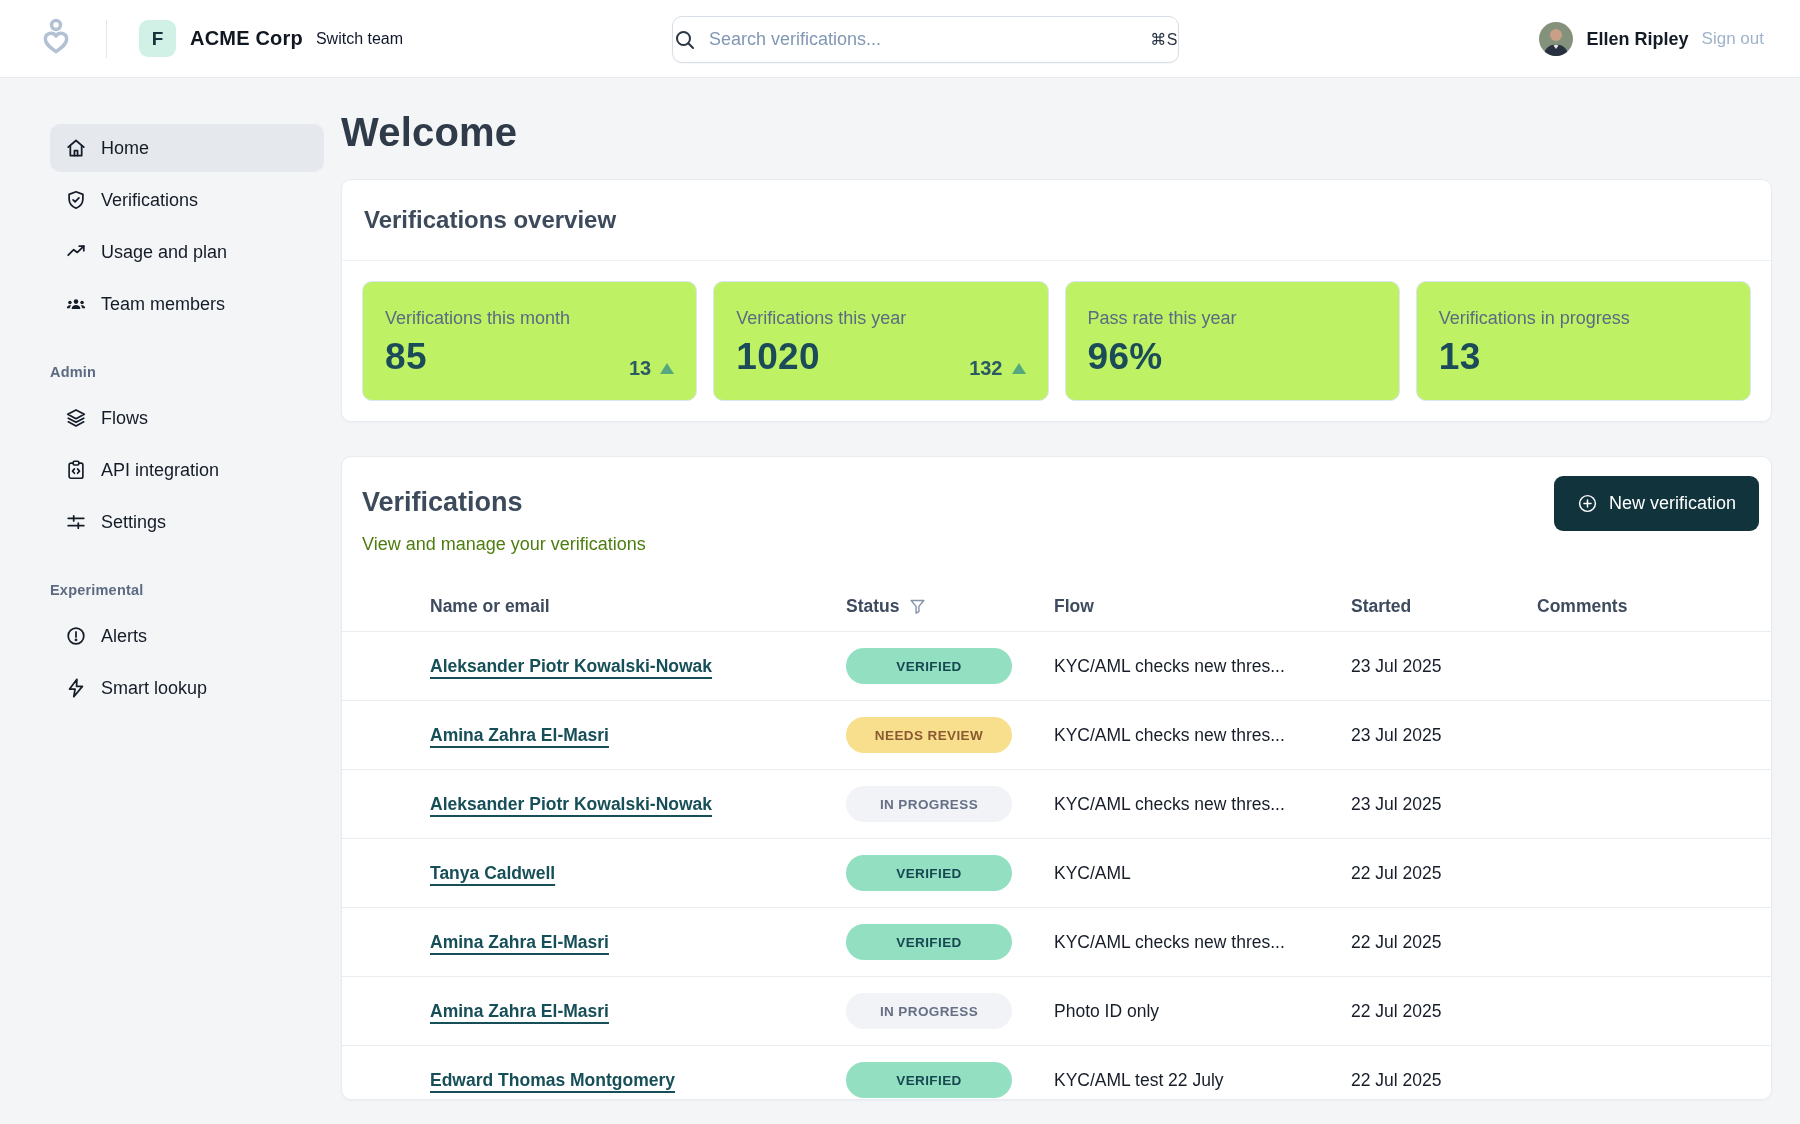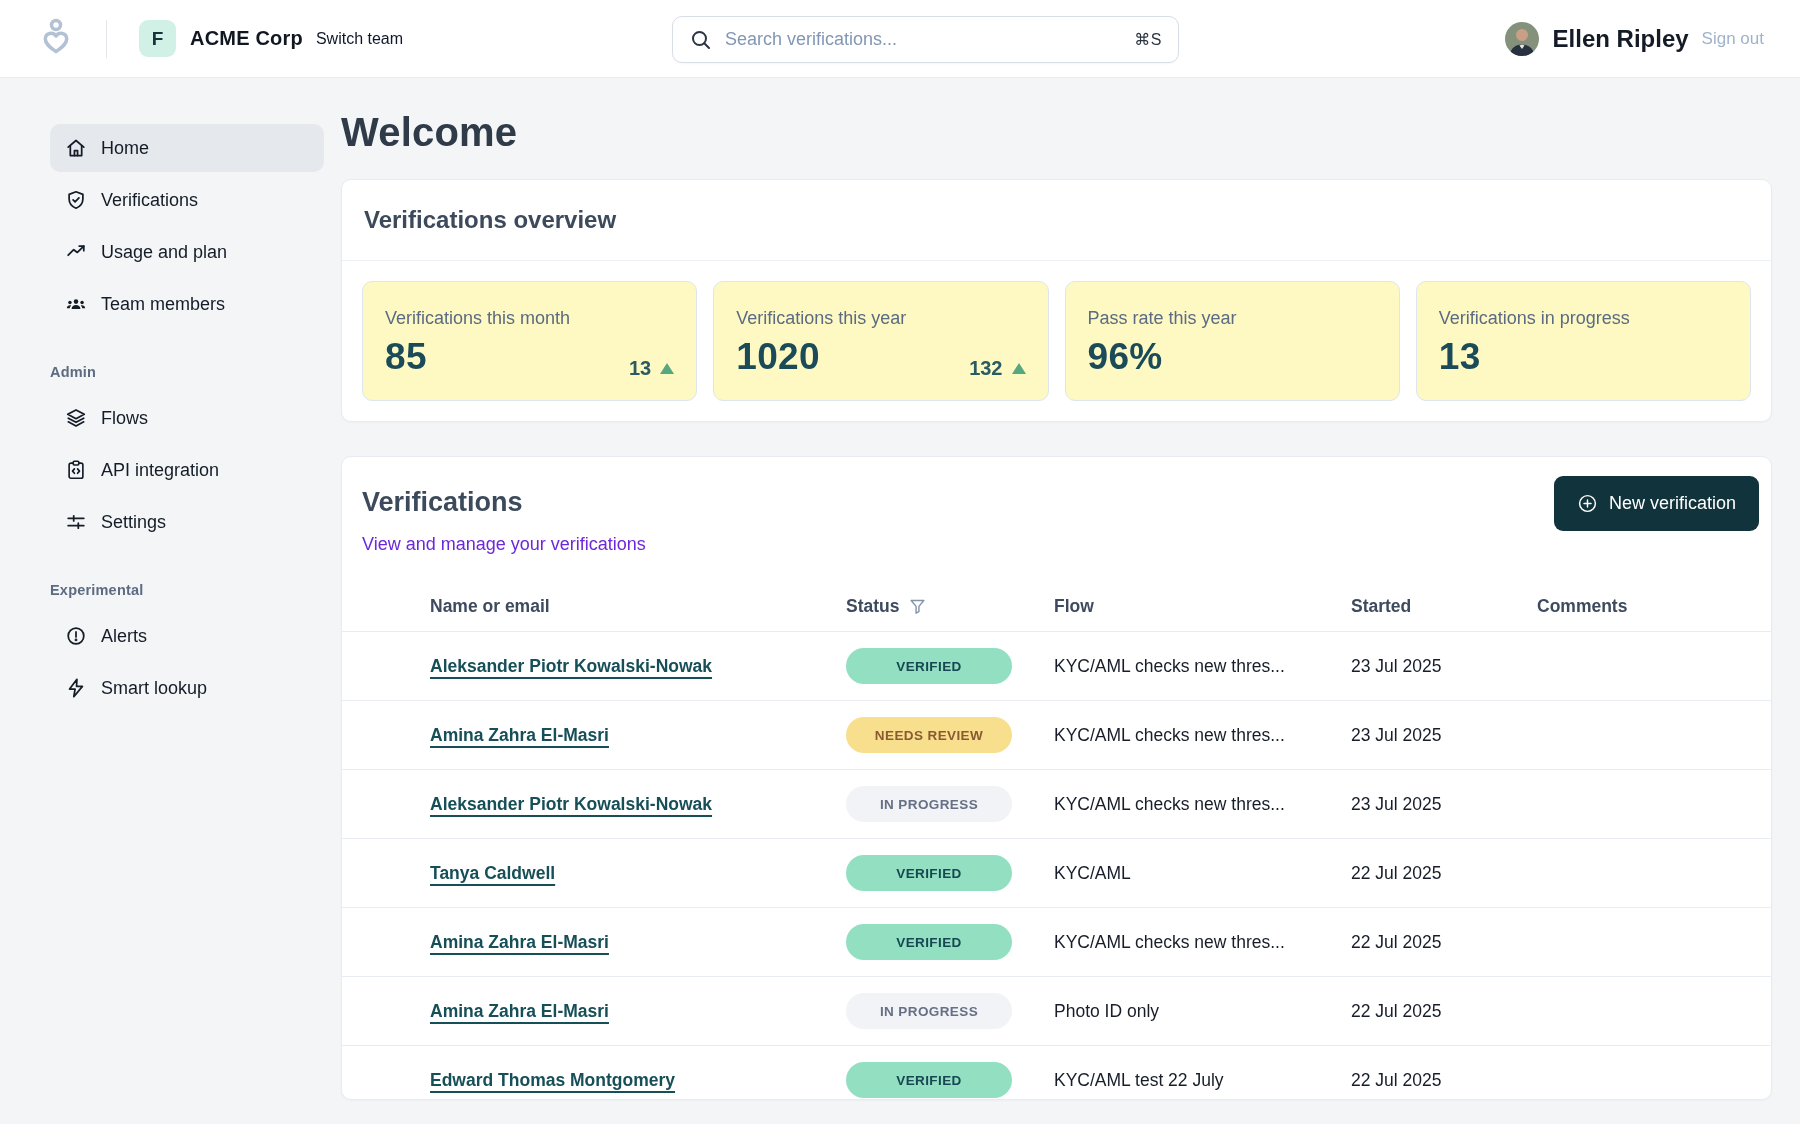--- a/index.html
+++ b/index.html
@@ -23,33 +23,33 @@
     width:37px; height:37px; border-radius:9px; background:#d2f1e6;
     color:#17323a; font-weight:700; font-size:19px;
     display:flex; align-items:center; justify-content:center; margin-right:14px;
   }
   .team-name { font-size:20px; font-weight:700; color:#111721; letter-spacing:.2px; }
   .switch-team { font-size:16px; color:#0f172a; margin-left:13px; }
   
   .searchbar {
     position:absolute; left:672px; top:16px; width:507px; height:47px;
     background:#fff; border:1px solid #d8dee6; border-radius:10px;
-    display:flex; align-items:center; padding:0 16px;
+    display:flex; align-items:center; padding:0 0;
     box-shadow:0 1px 2px rgba(20,30,50,.04);
   }
   .searchbar input {
     border:none; outline:none; flex:1; font-size:18px;
     font-family:"Liberation Sans", sans-serif; color:#3a4a60; margin-left:12px;
     background:transparent;
   }
   .searchbar input::placeholder { color:#8297b4; opacity:1; }
   .search-shortcut { font-size:16px; color:#2a3442; letter-spacing:.5px; }
   .topbar-right { position:absolute; right:36px; top:0; height:78px; display:flex; align-items:center; }
   .user-avatar { width:34px; height:34px; border-radius:50%; overflow:hidden; display:block; }
-  .user-name { font-size:24px; font-weight:700; color:#141b26; margin:0 13px 0 14px; }
+  .user-name { font-size:18px; font-weight:700; color:#141b26; margin:0 13px 0 14px; }
   .signout { font-size:17px; color:#9fb3cb; cursor:pointer; }
 
   
   .layout { display:flex; height:1046px; }
   .sidebar { width:316px; flex:0 0 316px; padding:46px 0 0 50px; }
   .nav-item {
     width:274px; height:48px; display:flex; align-items:center;
     padding-left:15px; border-radius:10px; cursor:pointer;
     font-size:18px; color:#141c28; margin-bottom:4px;
   }
@@ -64,37 +64,37 @@
   h1.page-title { font-size:40px; font-weight:700; color:#2f3b49; letter-spacing:.2px; }
   .panel {
     background:#fff; border:1px solid #e8ecf1; border-radius:10px;
     box-shadow:0 1px 2px rgba(25,40,60,.03);
   }
   .overview-panel { margin-top:24px; }
   .panel-head { padding:26px 22px; border-bottom:1px solid #edf0f4; }
   .panel-head h2 { font-size:24px; font-weight:700; color:#3c4a5c; }
   .stats-row { display:flex; gap:16px; padding:20px; }
   .stat-card {
-    position:relative; flex:1; height:120px; background:#fef9c3;
+    position:relative; flex:1; height:120px; background:#bef264;
     border:1px solid #dde5ee; border-radius:10px; padding:26px 22px 0 22px;
   }
   .stat-label { font-size:18px; color:#5a6b82; }
   .stat-value { font-size:37px; font-weight:700; color:#1b4b58; margin-top:7px; letter-spacing:.3px; }
   .stat-delta { position:absolute; right:22px; bottom:20px; display:flex; align-items:center; }
   .stat-delta .num { font-size:20px; font-weight:600; color:#2b5a63; }
   .tri-up {
     width:0; height:0; margin-left:9px;
     border-left:7px solid transparent; border-right:7px solid transparent;
     border-bottom:11px solid #57a77f; display:inline-block;
   }
   
   .verif-panel { position:relative; margin-top:34px; height:644px; overflow:hidden; }
   .verif-head { padding:30px 20px 0 20px; }
   .verif-head h2 { font-size:27px; font-weight:700; color:#3c4a5c; }
-  .verif-sub { font-size:18px; color:#6d28d9; margin-top:16px; }
+  .verif-sub { font-size:18px; color:#4d7c0f; margin-top:16px; }
   .new-btn {
     position:absolute; top:19px; right:12px; height:55px;
     background:#11343c; color:#fff; border:none; border-radius:9px;
     font-family:"Liberation Sans", sans-serif; font-size:18px;
     display:flex; align-items:center; gap:11px; padding:0 23px; cursor:pointer;
   }
   .vtable { margin-top:26px; }
   .vrow {
     display:grid; grid-template-columns:68px 416px 208px 297px 186px auto;
     align-items:center; height:69px; padding:0 20px;

